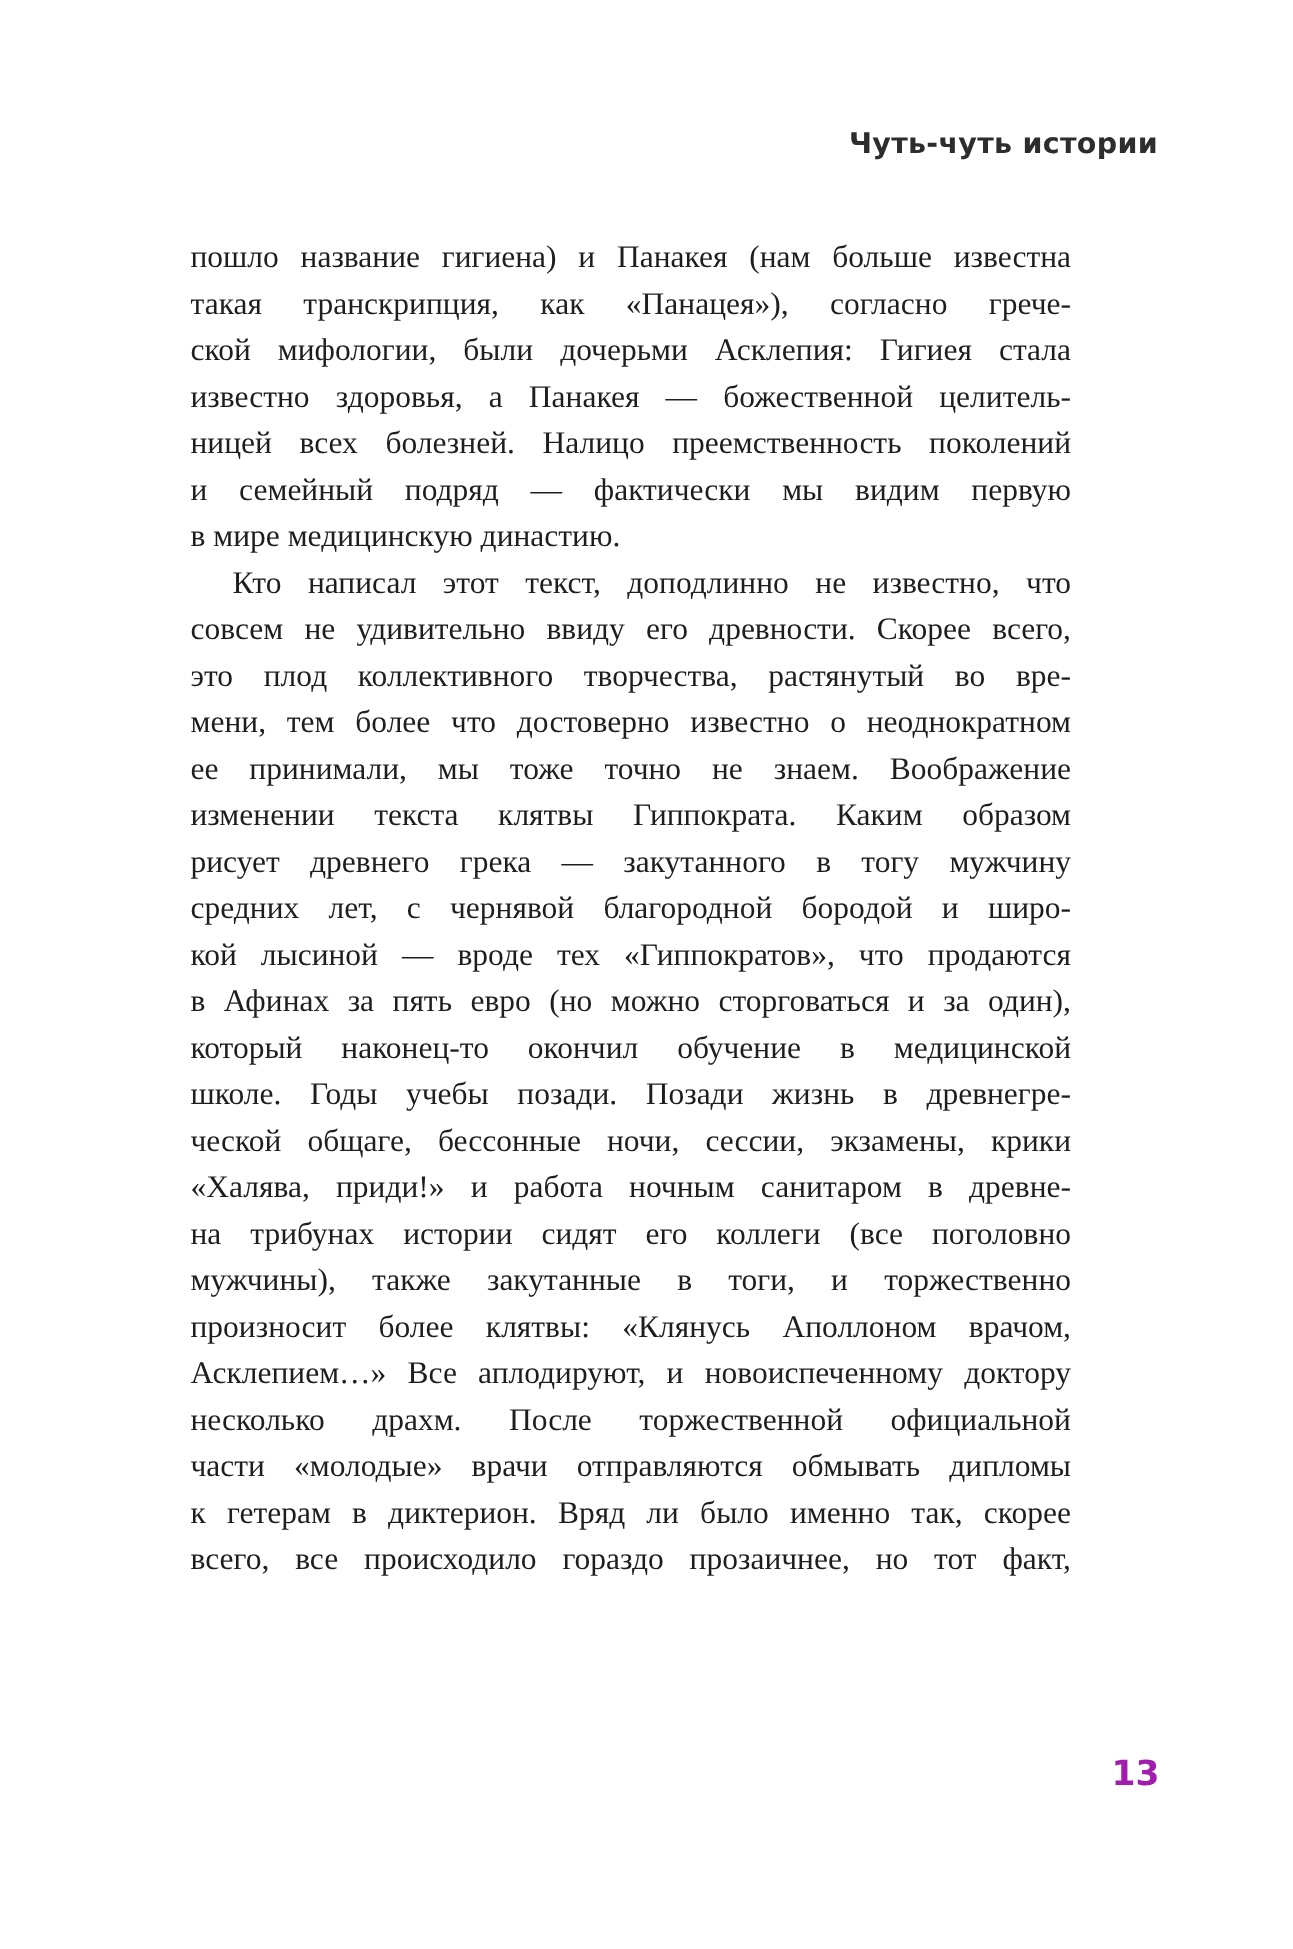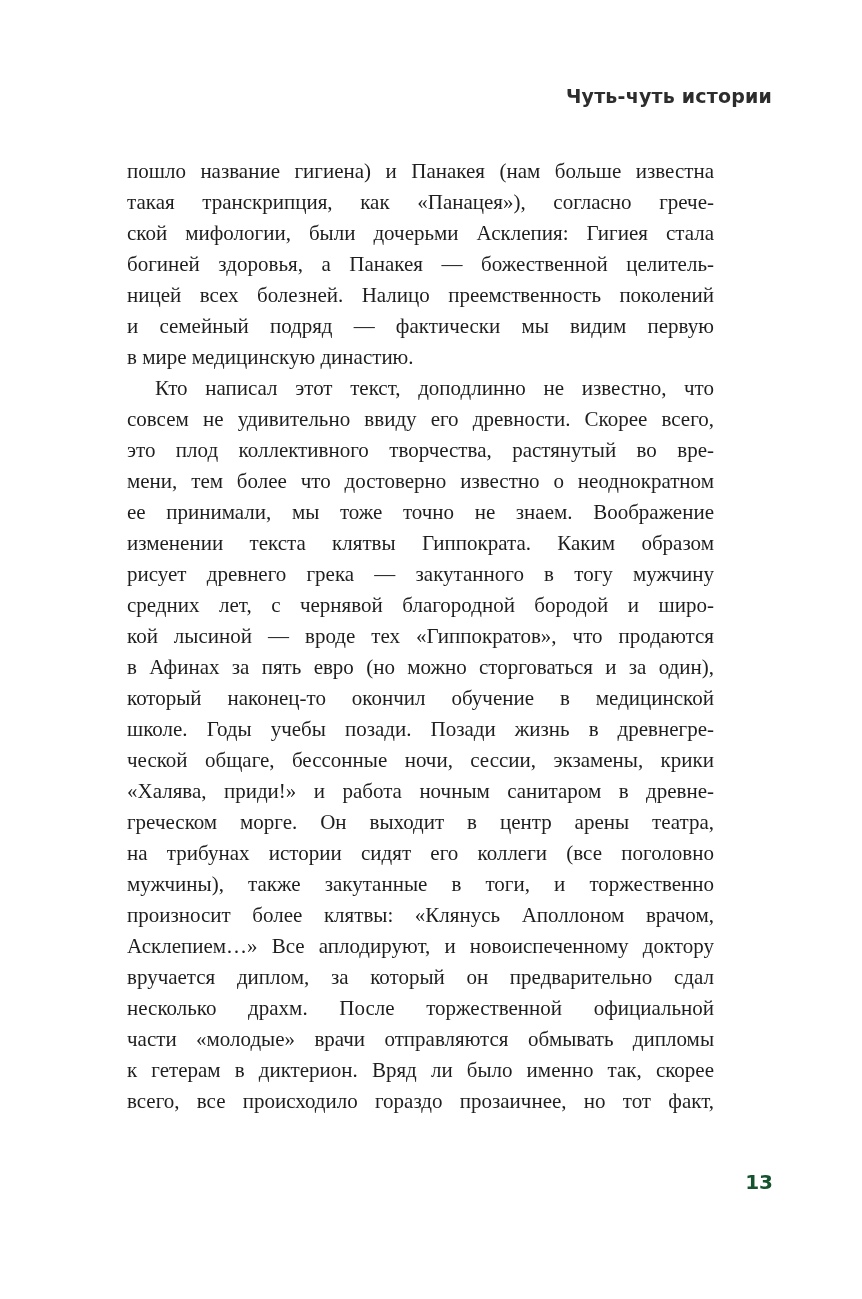--- a/index.html
+++ b/index.html
@@ -38,61 +38,59 @@
     text-align-last: justify;
   }
   .line.endl { text-align-last: left; }
   .line.indent { text-indent: 28px; }
   .page-number {
     position: absolute;
     top: 1170px;
     right: 89px;
     font-family: "DejaVu Sans", "Liberation Sans", sans-serif;
     font-weight: 700;
-    font-size: 20px;
-    color: #14532d;
+    font-size: 23px;
+    color: #a21caf;
   }
 </style>
 </head>
 <body>
 
 <div class="page">
   <div class="running-header">Чуть-чуть истории</div>
 
   <div class="body-text">
       <div class="paragraph">
         <div class="line">пошло название гигиена) и Панакея (нам больше известна</div>
         <div class="line">такая транскрипция, как «Панацея»), согласно грече-</div>
         <div class="line">ской мифологии, были дочерьми Асклепия: Гигиея стала</div>
-        <div class="line">богиней здоровья, а Панакея — божественной целитель-</div>
+        <div class="line">известно здоровья, а Панакея — божественной целитель-</div>
         <div class="line">ницей всех болезней. Налицо преемственность поколений</div>
         <div class="line">и семейный подряд — фактически мы видим первую</div>
         <div class="line endl">в мире медицинскую династию.</div>
       </div>
       <div class="paragraph">
         <div class="line indent">Кто написал этот текст, доподлинно не известно, что</div>
         <div class="line">совсем не удивительно ввиду его древности. Скорее всего,</div>
         <div class="line">это плод коллективного творчества, растянутый во вре-</div>
         <div class="line">мени, тем более что достоверно известно о неоднократном</div>
         <div class="line">ее принимали, мы тоже точно не знаем. Воображение</div>
         <div class="line">изменении текста клятвы Гиппократа. Каким образом</div>
         <div class="line">рисует древнего грека — закутанного в тогу мужчину</div>
         <div class="line">средних лет, с чернявой благородной бородой и широ-</div>
         <div class="line">кой лысиной — вроде тех «Гиппократов», что продаются</div>
         <div class="line">в Афинах за пять евро (но можно сторговаться и за один),</div>
         <div class="line">который наконец-то окончил обучение в медицинской</div>
         <div class="line">школе. Годы учебы позади. Позади жизнь в древнегре-</div>
         <div class="line">ческой общаге, бессонные ночи, сессии, экзамены, крики</div>
         <div class="line">«Халява, приди!» и работа ночным санитаром в древне-</div>
-        <div class="line">греческом морге. Он выходит в центр арены театра,</div>
         <div class="line">на трибунах истории сидят его коллеги (все поголовно</div>
         <div class="line">мужчины), также закутанные в тоги, и торжественно</div>
         <div class="line">произносит более клятвы: «Клянусь Аполлоном врачом,</div>
         <div class="line">Асклепием…» Все аплодируют, и новоиспеченному доктору</div>
-        <div class="line">вручается диплом, за который он предварительно сдал</div>
         <div class="line">несколько драхм. После торжественной официальной</div>
         <div class="line">части «молодые» врачи отправляются обмывать дипломы</div>
         <div class="line">к гетерам в диктерион. Вряд ли было именно так, скорее</div>
         <div class="line">всего, все происходило гораздо прозаичнее, но тот факт,</div>
       </div>
     </div>
 
   <div class="page-number">13</div>
 </div>
 

